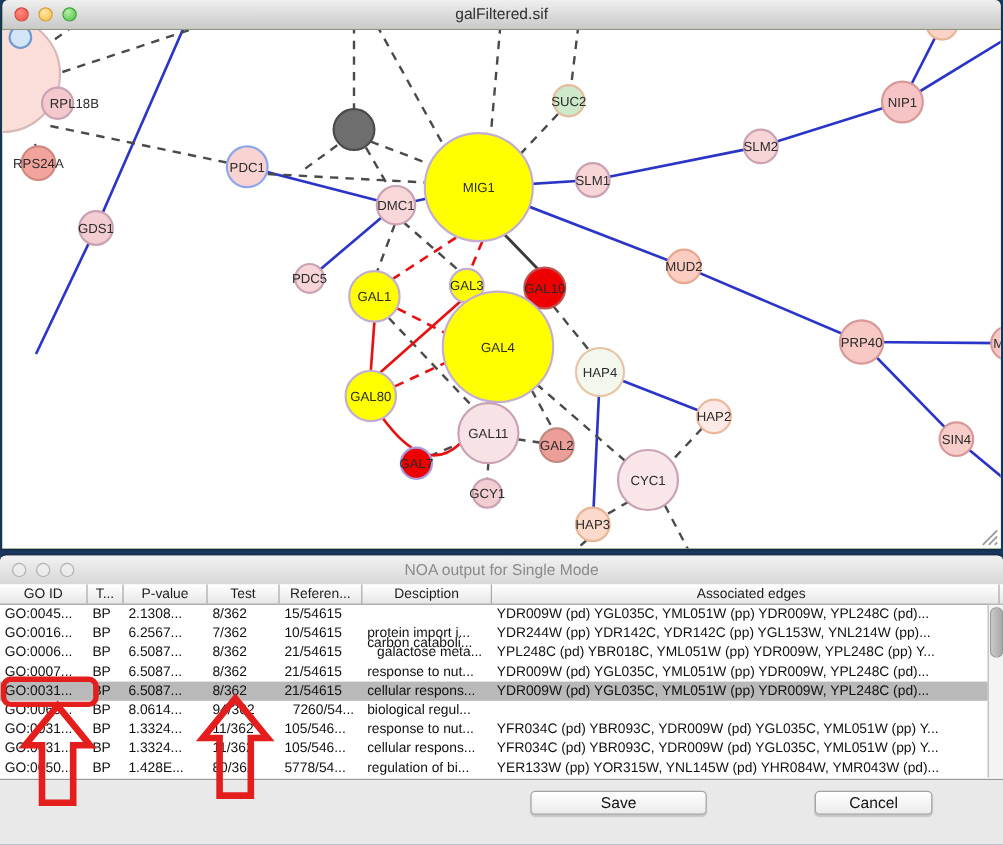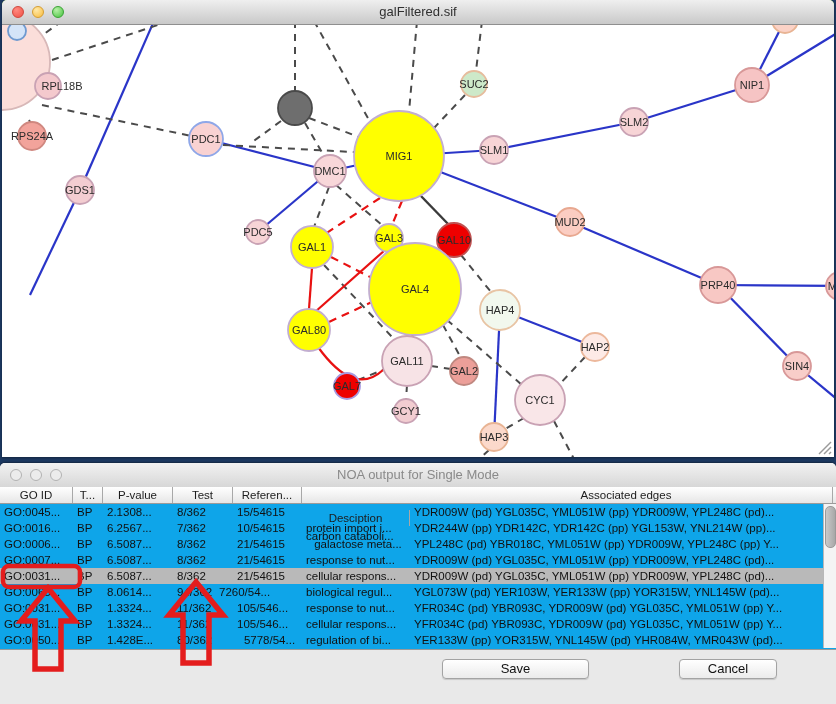--- a/index.html
+++ b/index.html
@@ -47,21 +47,21 @@
   .grip line{stroke:#9a9a9a;stroke-width:1.5;}
 
   
   #noa-window{
     position:absolute;left:0;top:463px;width:836px;height:241px;
     background:#e9e9e9;border-radius:5px 5px 0 0;
     box-shadow:0 -1px 2px rgba(0,0,0,.35);
   }
   #noa-table{
     position:absolute;left:0;top:24px;width:836px;height:163px;
-    background:#0ea5e9;border-bottom:1px solid #9a9a9a;box-sizing:border-box;
+    background:#ffffff;border-bottom:1px solid #9a9a9a;box-sizing:border-box;
   }
   #thead{
     position:relative;height:17px;
     background:linear-gradient(#ffffff,#e6e6e6);
     border-bottom:1px solid #9a9a9a;box-sizing:border-box;
     font-size:11.5px;color:#1c1c1c;
   }
   .hcell{
     position:absolute;top:0;height:16px;line-height:16px;text-align:center;
     border-right:1px solid #a8a8a8;box-sizing:border-box;
@@ -300,21 +300,21 @@
     <span class="title">NOA output for Single Mode</span>
   </div>
 
   <div id="noa-table">
     <div id="thead">
         <div class="hcell" style="left: 0px; width: 73px;">GO ID</div>
         <div class="hcell" style="left: 73px; width: 30px;">T...</div>
         <div class="hcell" style="left: 103px; width: 70px;">P-value</div>
         <div class="hcell" style="left: 173px; width: 60px;">Test</div>
         <div class="hcell" style="left: 233px; width: 69px;">Referen...</div>
-        <div class="hcell" style="left: 302px; width: 108px; margin-top: 23px;">Desciption</div>
+        <div class="hcell" style="left: 302px; width: 108px;">Desciption</div>
         <div class="hcell" style="left: 420px; width: 413px;">Associated edges</div>
       </div>
     <div id="tbody">
         <div class="trow">
           <div class="tcell" style="left: 0px; width: 73px;">GO:0045...</div>
           <div class="tcell" style="left: 73px; width: 30px;">BP</div>
           <div class="tcell" style="left: 103px; width: 70px;">2.1308...</div>
           <div class="tcell" style="left: 173px; width: 60px;">8/362</div>
           <div class="tcell" style="left: 233px; width: 69px;">15/54615</div>
           <div class="tcell" style="left: 302px; width: 108px; margin-top: 24px;">carbon cataboli...</div>
@@ -354,23 +354,22 @@
           <div class="tcell" style="left: 173px; width: 60px;">8/362</div>
           <div class="tcell" style="left: 233px; width: 69px;">21/54615</div>
           <div class="tcell" style="left: 302px; width: 108px;">cellular respons...</div>
           <div class="tcell" style="left: 410px; width: 413px;">YDR009W (pd) YGL035C, YML051W (pp) YDR009W, YPL248C (pd)...</div>
         </div>
         <div class="trow">
           <div class="tcell" style="left: 0px; width: 73px;">GO:0065...</div>
           <div class="tcell" style="left: 73px; width: 30px;">BP</div>
           <div class="tcell" style="left: 103px; width: 70px;">8.0614...</div>
           <div class="tcell" style="left: 173px; width: 60px;">94/362</div>
-          <div class="tcell" style="left: 215px; width: 69px;">7260/54...</div>
+          <div class="tcell" style="left: 233px; width: 69px; text-align: center;">7260/54...</div>
           <div class="tcell" style="left: 302px; width: 108px;">biological regul...</div>
-          <div class="tcell" style="left: 410px; width: 413px;">YGL073W (pd) YER103W, YER133W (pp) YOR315W, YNL145W (pd)...</div>
         </div>
         <div class="trow">
           <div class="tcell" style="left: 0px; width: 73px;">GO:0031...</div>
           <div class="tcell" style="left: 73px; width: 30px;">BP</div>
           <div class="tcell" style="left: 103px; width: 70px;">1.3324...</div>
           <div class="tcell" style="left: 173px; width: 60px;">11/362</div>
           <div class="tcell" style="left: 233px; width: 69px;">105/546...</div>
           <div class="tcell" style="left: 302px; width: 108px;">response to nut...</div>
           <div class="tcell" style="left: 410px; width: 413px;">YFR034C (pd) YBR093C, YDR009W (pd) YGL035C, YML051W (pp) Y...</div>
         </div>
@@ -381,21 +380,21 @@
           <div class="tcell" style="left: 173px; width: 60px;">11/362</div>
           <div class="tcell" style="left: 233px; width: 69px;">105/546...</div>
           <div class="tcell" style="left: 302px; width: 108px;">cellular respons...</div>
           <div class="tcell" style="left: 410px; width: 413px;">YFR034C (pd) YBR093C, YDR009W (pd) YGL035C, YML051W (pp) Y...</div>
         </div>
         <div class="trow">
           <div class="tcell" style="left: 0px; width: 73px;">GO:0050...</div>
           <div class="tcell" style="left: 73px; width: 30px;">BP</div>
           <div class="tcell" style="left: 103px; width: 70px;">1.428E...</div>
           <div class="tcell" style="left: 173px; width: 60px;">80/362</div>
-          <div class="tcell" style="left: 233px; width: 69px; text-align: center;">5778/54...</div>
+          <div class="tcell" style="left: 233px; width: 69px;">5778/54...</div>
           <div class="tcell" style="left: 302px; width: 108px;">regulation of bi...</div>
           <div class="tcell" style="left: 410px; width: 413px;">YER133W (pp) YOR315W, YNL145W (pd) YHR084W, YMR043W (pd)...</div>
         </div>
       </div>
     <div id="vscroll">
       <div class="thumb"></div>
     </div>
   </div>
 
   <div class="mac-btn" id="save-btn">Save</div>

